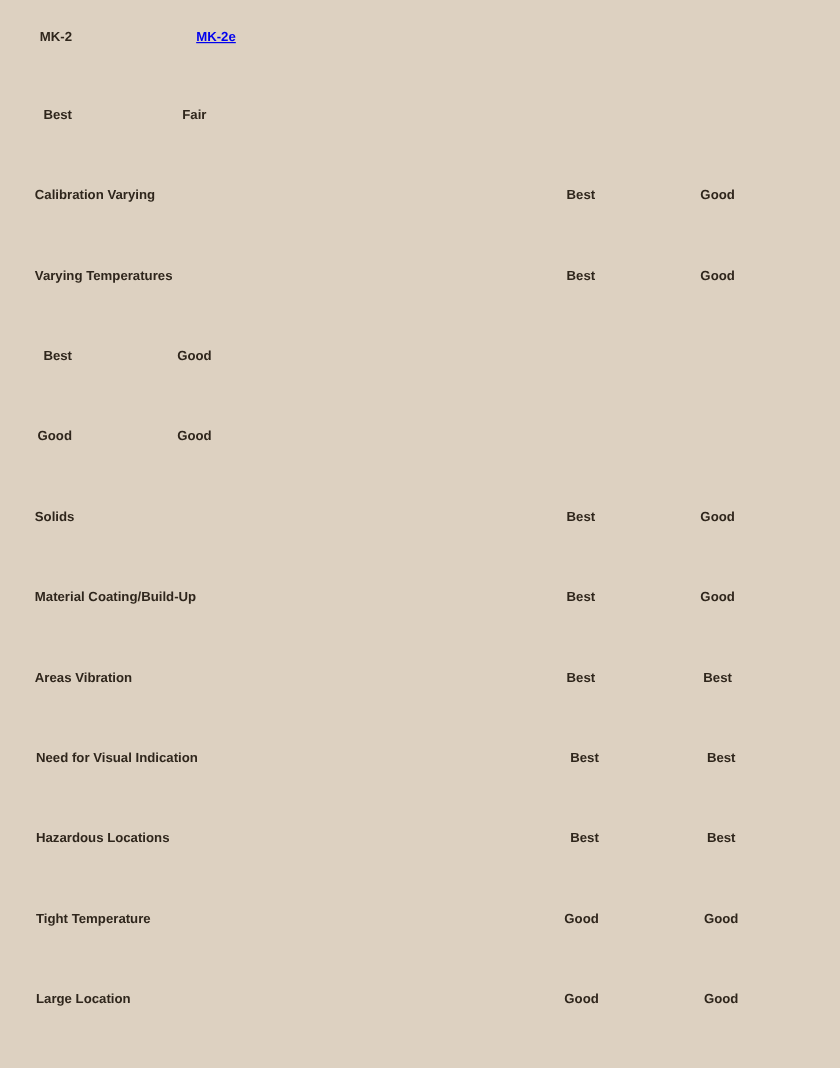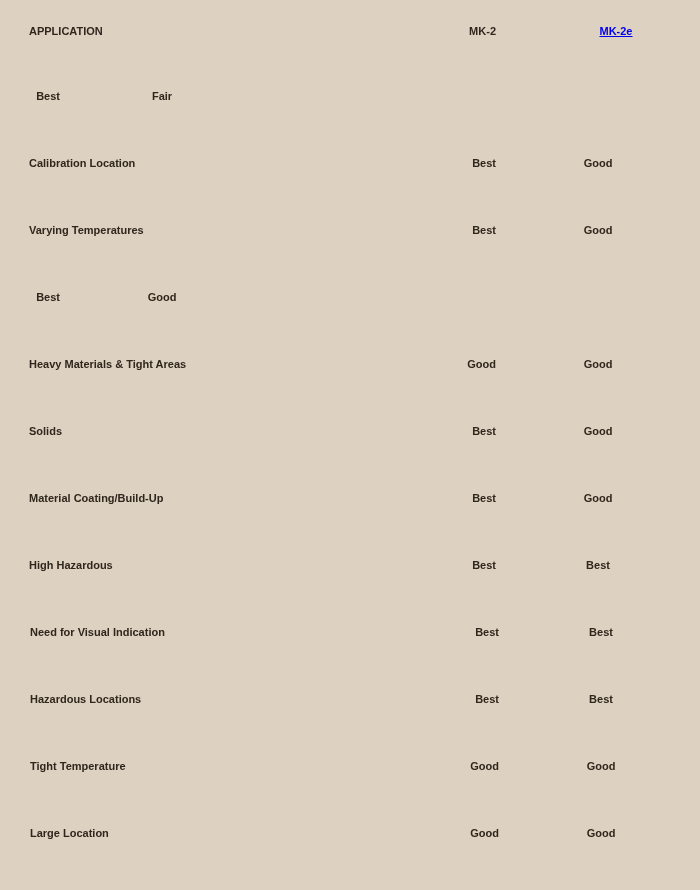--- a/index.html
+++ b/index.html
@@ -52,69 +52,67 @@
     color: #0000ee;
     font-weight: bold;
     padding-left: 36px;
   }
 </style>
 </head>
 <body>
 
 <div class="table">
   <div class="row header-row">
-    <div class="cell-label">APPLICATION</div>
     <div class="cell-v1">MK-2</div>
     <div class="cell-v2">
       <a class="mk2e-link" href="#">MK-2e</a>
     </div>
   </div>
   <div id="rows-container">
   <div class="row">
     <div class="cell-v1">Best</div>
     <div class="cell-v2">Fair</div>
   </div>
 
   <div class="row">
-    <div class="cell-label">Calibration Location</div>
+    <div class="cell-label">Calibration Varying</div>
     <div class="cell-v1">Best</div>
     <div class="cell-v2">Good</div>
   </div>
 
   <div class="row">
     <div class="cell-label">Varying Temperatures</div>
     <div class="cell-v1">Best</div>
     <div class="cell-v2">Good</div>
   </div>
 
   <div class="row">
     <div class="cell-v1">Best</div>
     <div class="cell-v2">Good</div>
   </div>
 
   <div class="row">
-    <div class="cell-label">Heavy Materials &amp; Tight Areas</div>
     <div class="cell-v1">Good</div>
     <div class="cell-v2">Good</div>
   </div>
 
   <div class="row">
     <div class="cell-label">Solids</div>
     <div class="cell-v1">Best</div>
     <div class="cell-v2">Good</div>
   </div>
 
   <div class="row">
     <div class="cell-label">Material Coating/Build-Up</div>
     <div class="cell-v1">Best</div>
     <div class="cell-v2">Good</div>
   </div>
 
   <div class="row">
-    <div class="cell-label">High Hazardous</div>
+    <div class="cell-label">Areas Vibration</div>
     <div class="cell-v1">Best</div>
     <div class="cell-v2">Best</div>
   </div>
 
   <div class="row indent">
     <div class="cell-label">Need for Visual Indication</div>
     <div class="cell-v1">Best</div>
     <div class="cell-v2">Best</div>
   </div>
 

